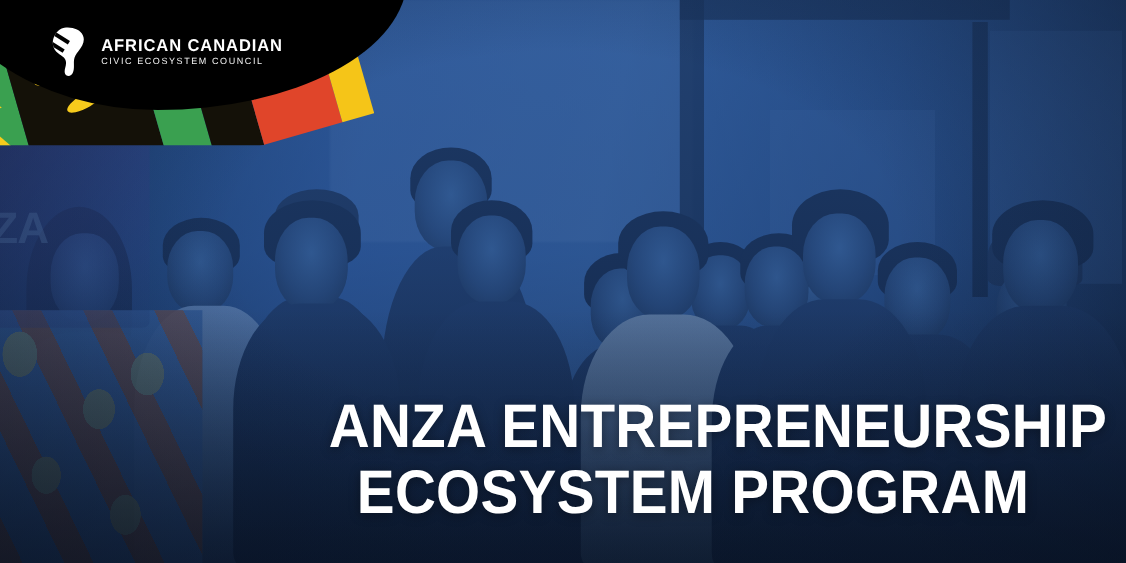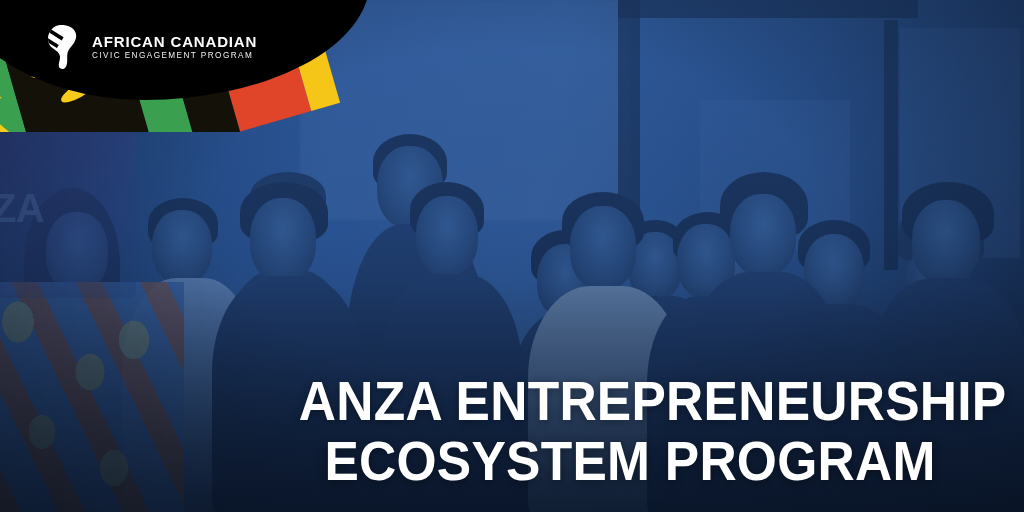--- a/index.html
+++ b/index.html
@@ -219,21 +219,21 @@
     color: rgba(150,185,230,0.35);
     font-size: 40px;
     font-weight: bold;
     letter-spacing: -0.02em;
   }
 
   
   .headline {
     position: absolute;
     right: 34px;
-    bottom: 22px;
+    bottom: 36px;
     width: 720px;
     text-align: center;
     z-index: 6;
   }
   .headline .line {
     display: block;
     color: #ffffff;
     font-family: "Liberation Sans", sans-serif;
     font-weight: bold;
     font-size: 56px;
@@ -392,21 +392,21 @@
           <rect x="-14" y="11" width="36" height="3.6" transform="rotate(32 0 0)"></rect>
           <rect x="-14" y="20" width="36" height="3.6" transform="rotate(32 0 0)"></rect>
           <rect x="-14" y="29" width="36" height="3.6" transform="rotate(32 0 0)"></rect>
           <rect x="-14" y="38" width="36" height="3.6" transform="rotate(32 0 0)"></rect>
           <rect x="-14" y="47" width="36" height="3.6" transform="rotate(32 0 0)"></rect>
         </g>
       </g>
     </svg>
     <div class="logo-words">
       <div class="logo-title">AFRICAN CANADIAN</div>
-      <div class="logo-sub">CIVIC ENGAGEMENT PROGRAM</div>
+      <div class="logo-sub">CIVIC ECOSYSTEM COUNCIL</div>
     </div>
   </div>
 
   <div class="headline">
     <span class="line">ANZA ENTREPRENEURSHIP</span>
     <span class="line">ECOSYSTEM PROGRAM</span>
   </div>
 
 </div>
 

